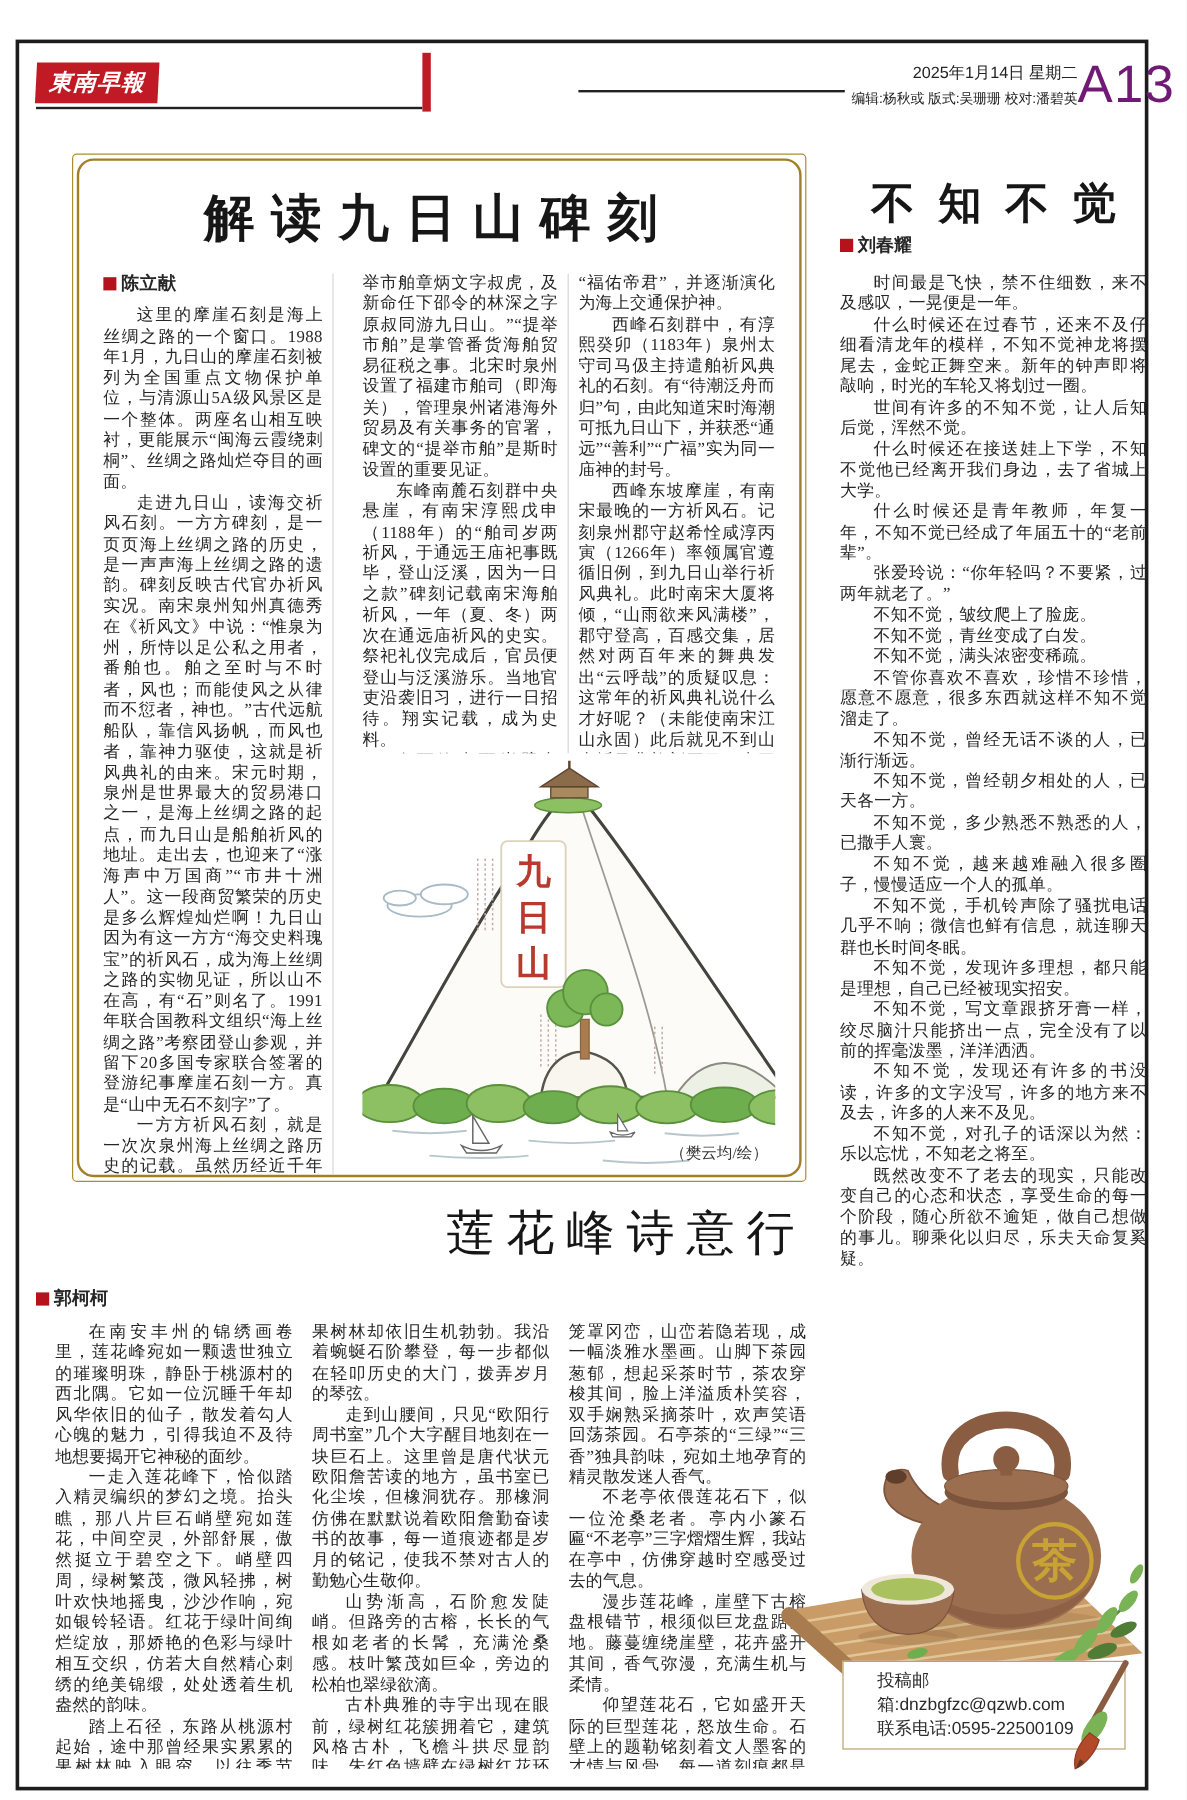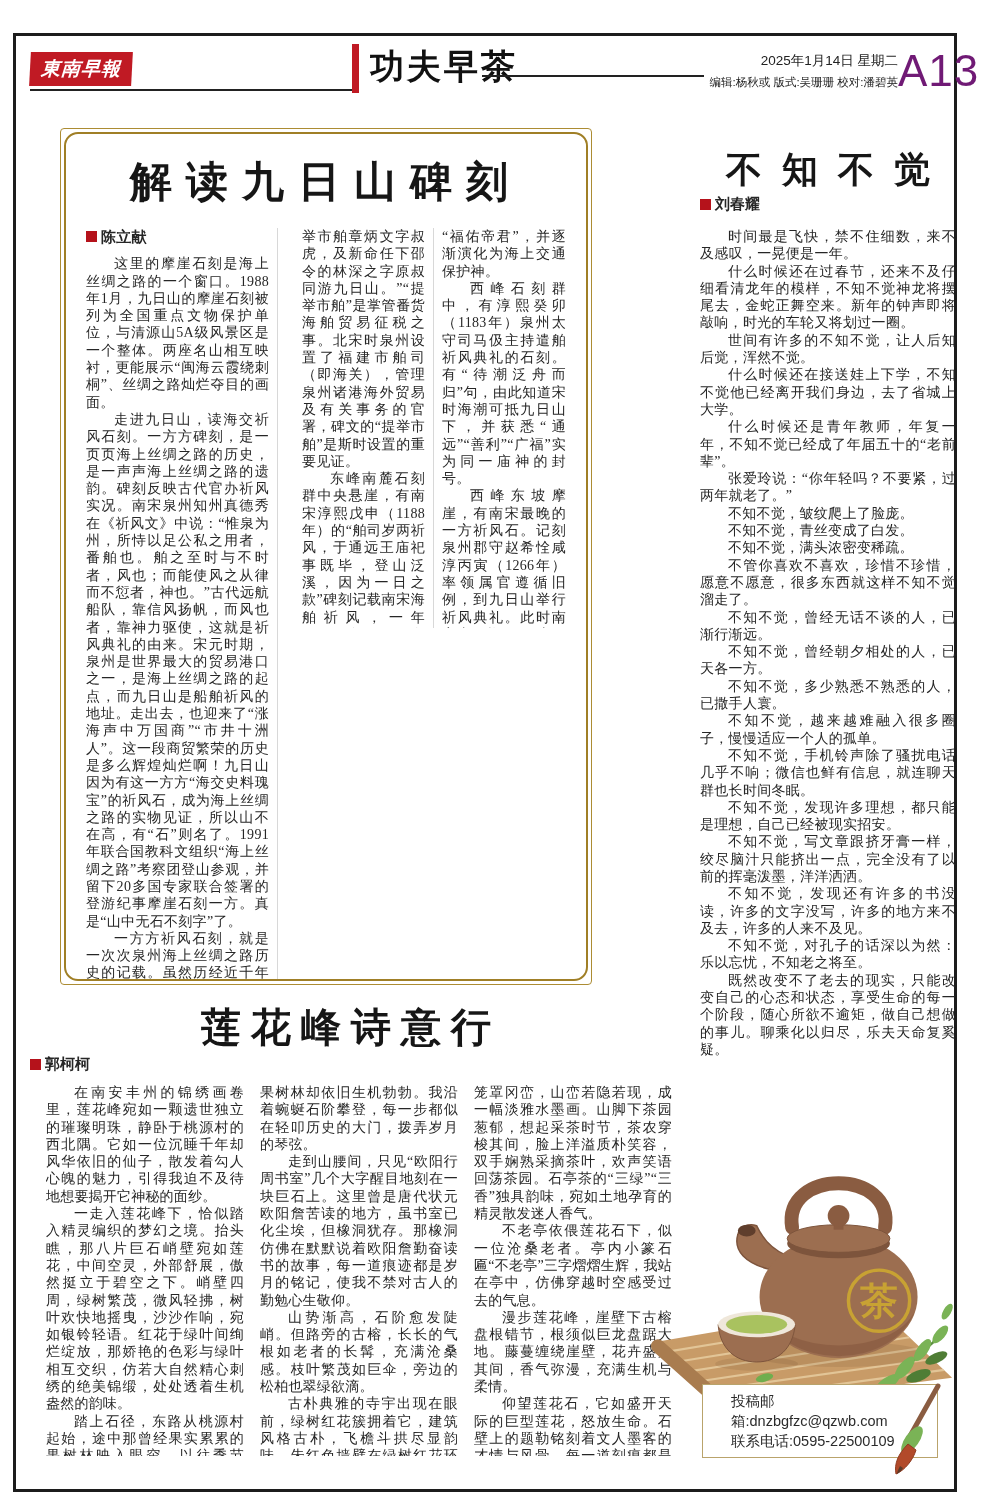--- a/index.html
+++ b/index.html
@@ -30,69 +30,68 @@
     font-size:44px; font-weight:400; color:#701a75; letter-spacing:1px; }
 
   
   .author-row { display:flex; align-items:center; gap:4px; font-weight:bold;
     font-size:15px; margin-bottom:10px; font-family:"Liberation Sans",sans-serif; }
   .red-sq { width:11px; height:11px; background:#b5121b; display:inline-block; }
   .para { margin:0; text-indent:2em; text-align:justify; }
   .para.cont { text-indent:0; }
 
   
-  .main-box { position:absolute; left:60px; top:128px; width:532px; height:857px;
+  .main-box { position:absolute; left:60px; top:128px; width:612px; height:857px;
     border:1px solid #ac8c33; border-radius:4px; padding:3px; }
   .main-box-inner { width:100%; height:100%; border:2px solid #a07f26; border-radius:14px;
     padding:14px 20px 10px 20px; overflow:hidden; }
   .main-title { text-align:center; font-size:42px; font-weight:900; letter-spacing:14px;
     color:#161616; margin:6px 0 18px 0; }
   .main-cols { display:flex; gap:16px; height:752px; }
   .mcol { font-size:14px; line-height:17.3px; letter-spacing:0.3px; overflow:hidden; }
   .mcol.c1 { width:192px; padding-right:8px; border-right:1px solid #d8d8d8; }
-  .right2 { flex:1; display:flex; flex-direction:row; padding-left:8px; }
+  .right2 { flex:1; display:flex; flex-direction:column; padding-left:8px; }
   .row23 { display:flex; height:400px; overflow:hidden; }
   .mcol.c2 { width:50%; padding-right:8px; border-right:1px solid #d8d8d8; }
   .mcol.c3 { width:50%; padding-left:8px; }
   .illus { position:relative; flex:1; overflow:hidden; }
   .illus svg { position:absolute; left:-6px; top:-8px; }
   .illus-caption { position:absolute; right:6px; bottom:10px; font-size:13px; color:#333; }
   .mountain-label { font-family:"Liberation Serif",serif; font-weight:bold; }
 
   
   .right-article { position:absolute; left:700px; top:146px; width:256px; height:1016px; overflow:hidden; }
   .right-title { text-align:center; font-size:36px; font-weight:700; letter-spacing:20px;
     text-indent:20px; color:#161616; }
   .right-article .author-row { margin-bottom:14px; }
   .right-body { font-size:14px; line-height:17.3px; letter-spacing:0.3px; }
 
   
   .bottom-article { position:absolute; left:30px; top:1000px; width:642px; height:494px; overflow:hidden; }
-  .bottom-title { text-align:center; font-size:40px; font-weight:700; letter-spacing:10px;
-    color:#161616; margin-bottom:0; }
+  .bottom-title { text-align:right; font-size:40px; font-weight:400; letter-spacing:10px;
+    color:#161616; margin-bottom:18px; }
   .bottom-cols { display:flex; gap:16px; height:372px; margin-top:8px; overflow:hidden;margin-left:16px; }
   .bcol { flex:1; font-size:14px; line-height:17.3px; letter-spacing:0.2px; overflow:hidden; }
 
   
   .teapot-wrap { position:absolute; left:646px; top:1146px; width:316px; height:268px; }
   .contact-box { position:absolute; left:702px; top:1384px; width:236px;
     border:1px solid #b9a36b; padding:6px 28px; font-family:"Liberation Sans",sans-serif;
     font-size:14.5px; color:#2b2b2b; line-height:20px; background:#fff; }
   .brush-wrap { position:absolute; left:882px; top:1382px; width:66px; height:96px; }
 </style>
 </head>
 <body>
 
 <div class="page">
   <div class="frame"></div>
 
   <div class="masthead">東南早報</div>
   <div class="rule-left"></div>
   <div class="red-bar"></div>
-  <div class="section-title">功夫早茶</div>
   <div class="rule-right"></div>
   <div class="date-block">
     <div class="date-line">2025年1月14日 星期二</div>
     <div class="staff-line">编辑:杨秋或 版式:吴珊珊 校对:潘碧英</div>
   </div>
   <div class="page-no">A13</div>
 
   <section class="main-box">
     <div class="main-box-inner">
       <h1 class="main-title">解读九日山碑刻</h1>

